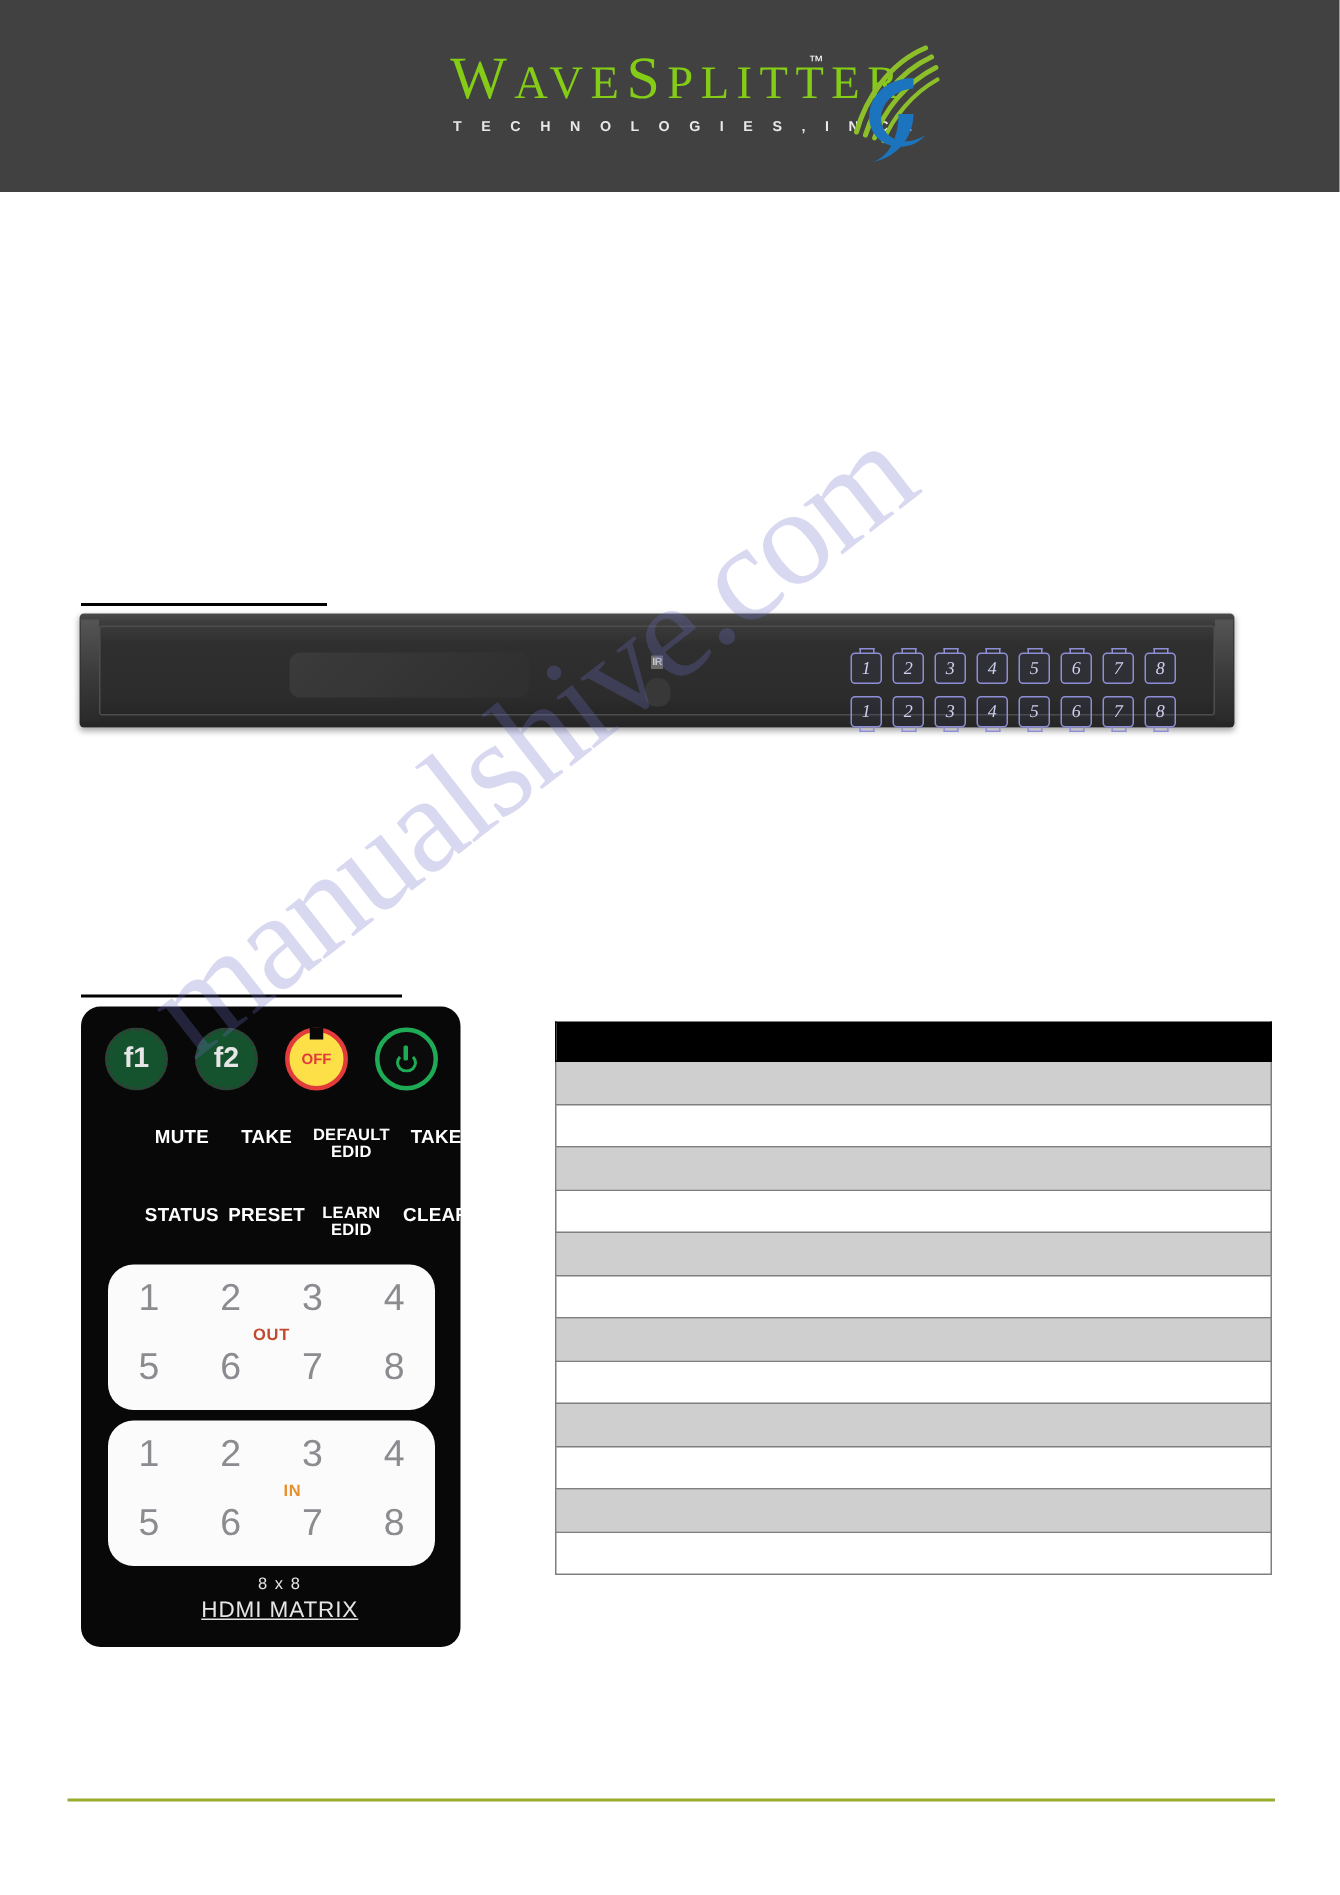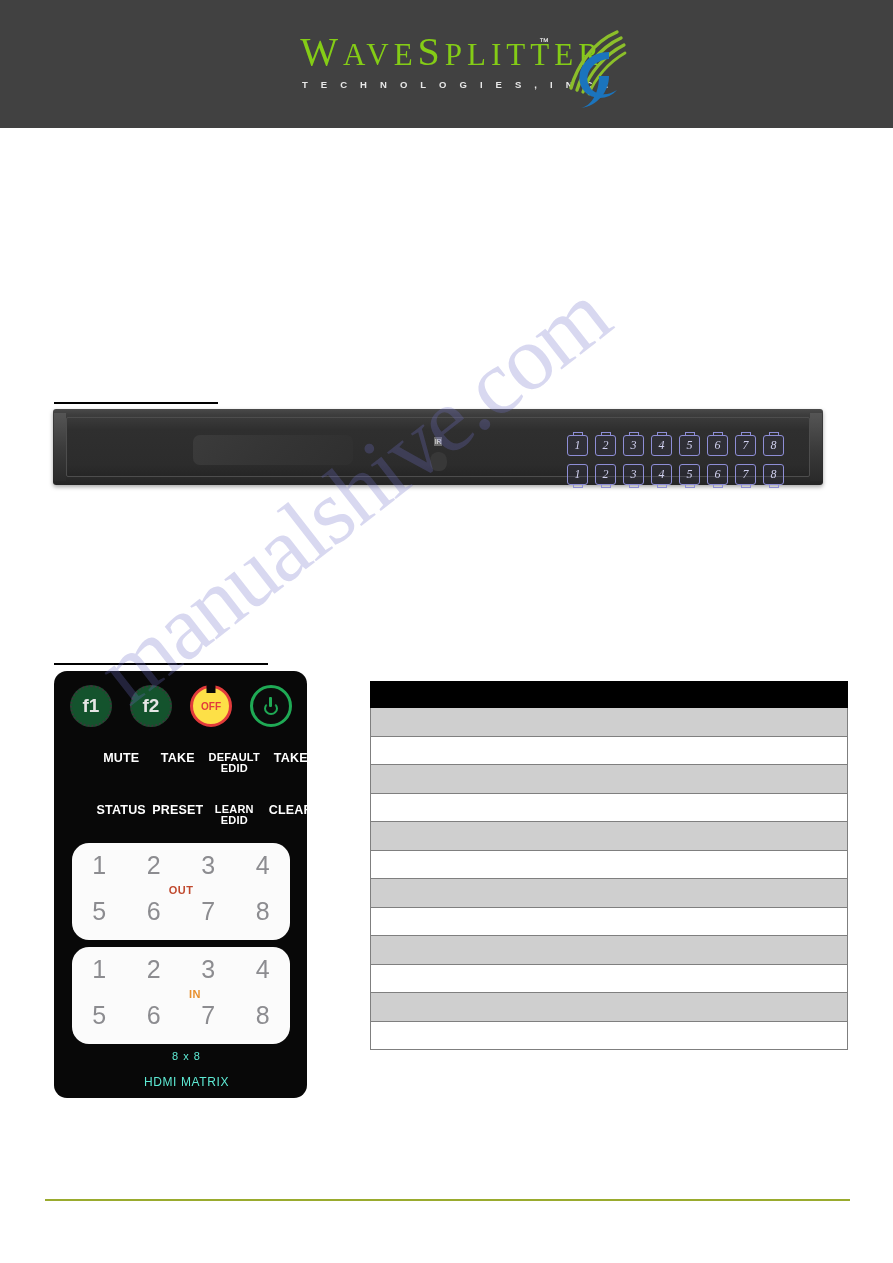--- a/index.html
+++ b/index.html
@@ -301,24 +301,24 @@
     font-size: 11px;
     font-weight: bold;
     letter-spacing: .5px;
   }
 
   .remote-footer {
     position: absolute;
     left: 0; top: 379px;
     width: 265px;
     text-align: center;
-    color: #5eead4;
+    color: #e5e5e5;
   }
   .rf-line1 { font-size: 11px; letter-spacing: 1px; }
-  .rf-line2 { font-size: 12px; letter-spacing: .6px; margin-top: 13px; }
+  .rf-line2 { font-size: 15px; letter-spacing: .6px; margin-top: 3px; text-decoration: underline; }
 
   
   .spec-table {
     position: absolute;
     left: 370px; top: 681px;
     width: 478px;
     border-collapse: collapse;
   }
   .spec-table th {
     background: #000000;

